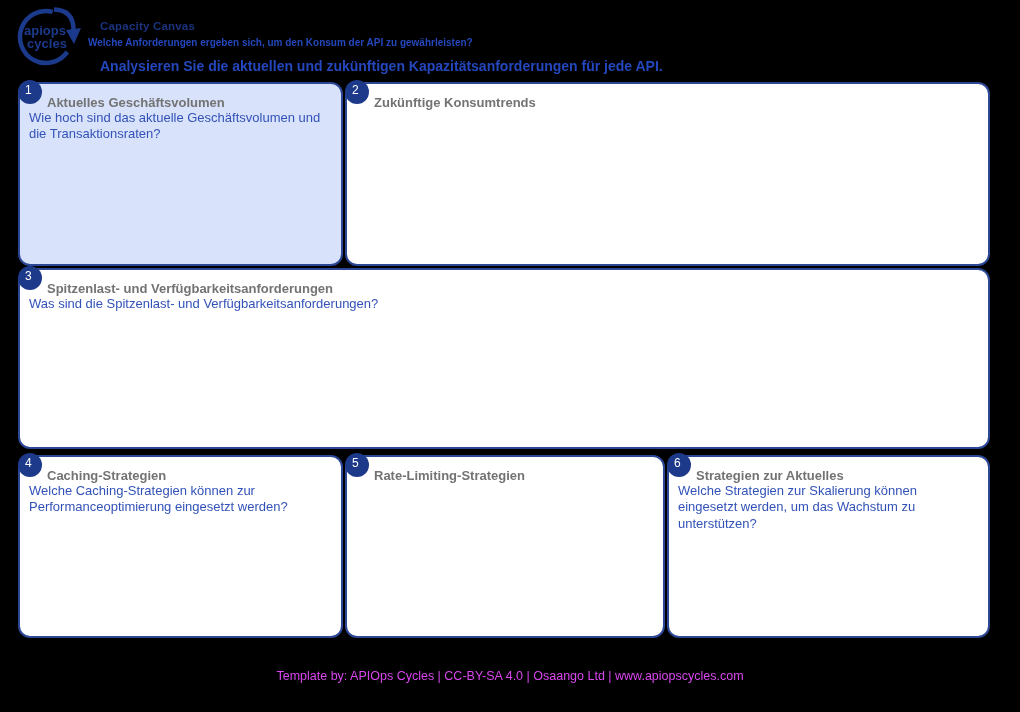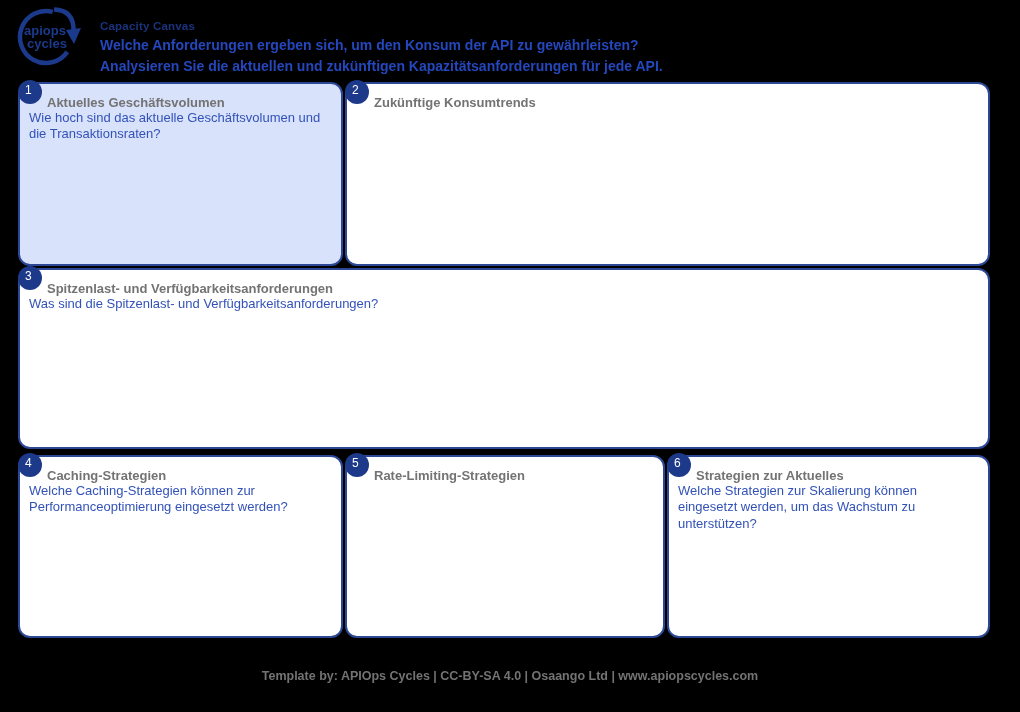--- a/index.html
+++ b/index.html
@@ -10,21 +10,21 @@
     position:relative;overflow:hidden;
   }
   .canvas{position:absolute;inset:0;}
 
   
   .logo{position:absolute;left:8px;top:4px;width:86px;height:62px;}
   .hdr-title{
     position:absolute;left:100px;top:20px;
     font-size:11.5px;font-weight:bold;color:#1b337e;letter-spacing:.2px;
   }
-  .hdr-sub1{position:absolute;left:100px;top:37px;font-size:14px;font-weight:bold;color:#2447bd;}
+  .hdr-sub1{position:absolute;left:88px;top:37px;font-size:10px;font-weight:bold;color:#2447bd;}
   .hdr-sub2{position:absolute;left:100px;top:58px;font-size:14px;font-weight:bold;color:#2447bd;text-align:right;}
 
   
   .box{
     position:absolute;box-sizing:border-box;
     background:#fff;border:2px solid #2b4796;border-radius:12px;
   }
   .box.highlight{background:#d9e2fb;}
   .b1{left:18px;top:82px;width:325px;height:184px;}
   .b2{left:345px;top:82px;width:645px;height:184px;}
@@ -45,21 +45,21 @@
     font-size:13px;font-weight:bold;color:#737373;
   }
   .box-question{
     margin:0 10px 0 9px;
     font-size:13px;color:#3252b8;line-height:1.25;
   }
 
   
   .footer{
     position:absolute;left:0;top:669px;width:1020px;
-    text-align:center;font-size:12.5px;font-weight:bold;color:#737373;
+    text-align:center;font-size:12.5px;font-weight:normal;color:#d946ef;
   }
 </style>
 </head>
 <body>
 
 <div class="canvas">
 
   <svg class="logo" viewBox="0 0 86 62" aria-hidden="true">
     <path d="M 44.7 7.9 A 26 26 0 1 0 59.3 47.9" fill="none" stroke="#1c3a8c" stroke-width="4.5"></path>
     <path d="M 46 5.5 Q 66 6 65.5 27" fill="none" stroke="#1c3a8c" stroke-width="4.5"></path>

